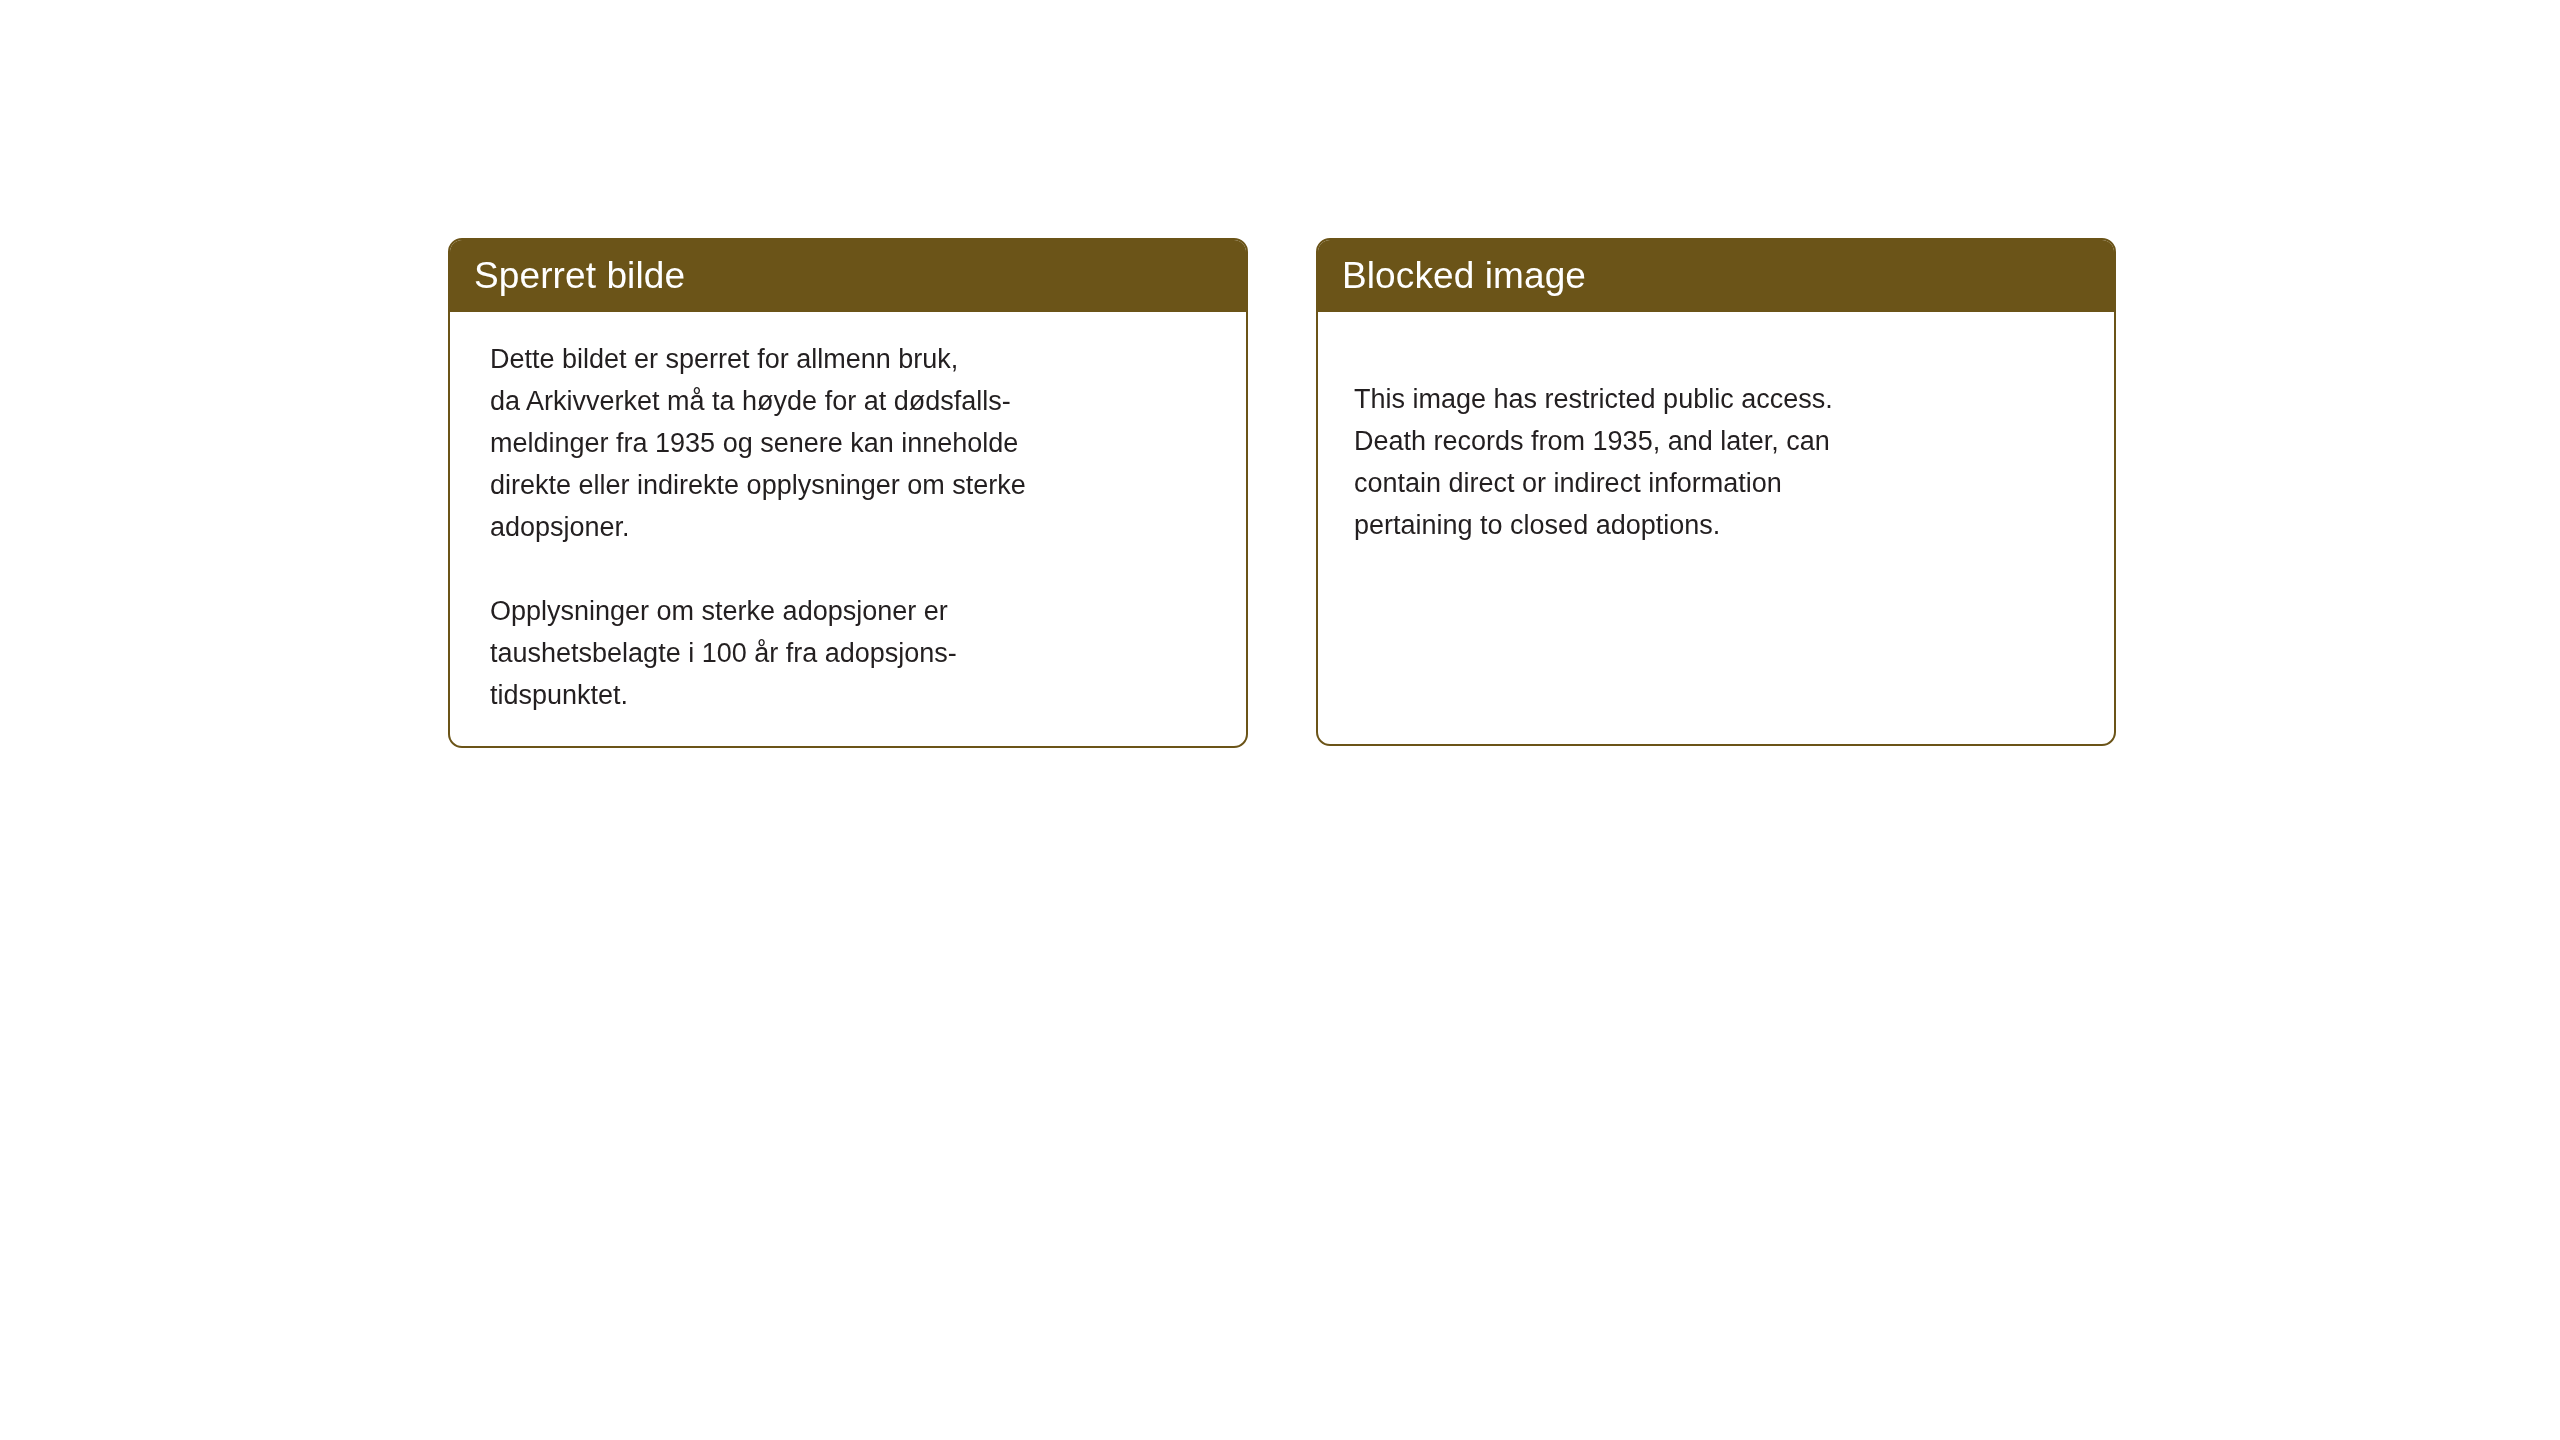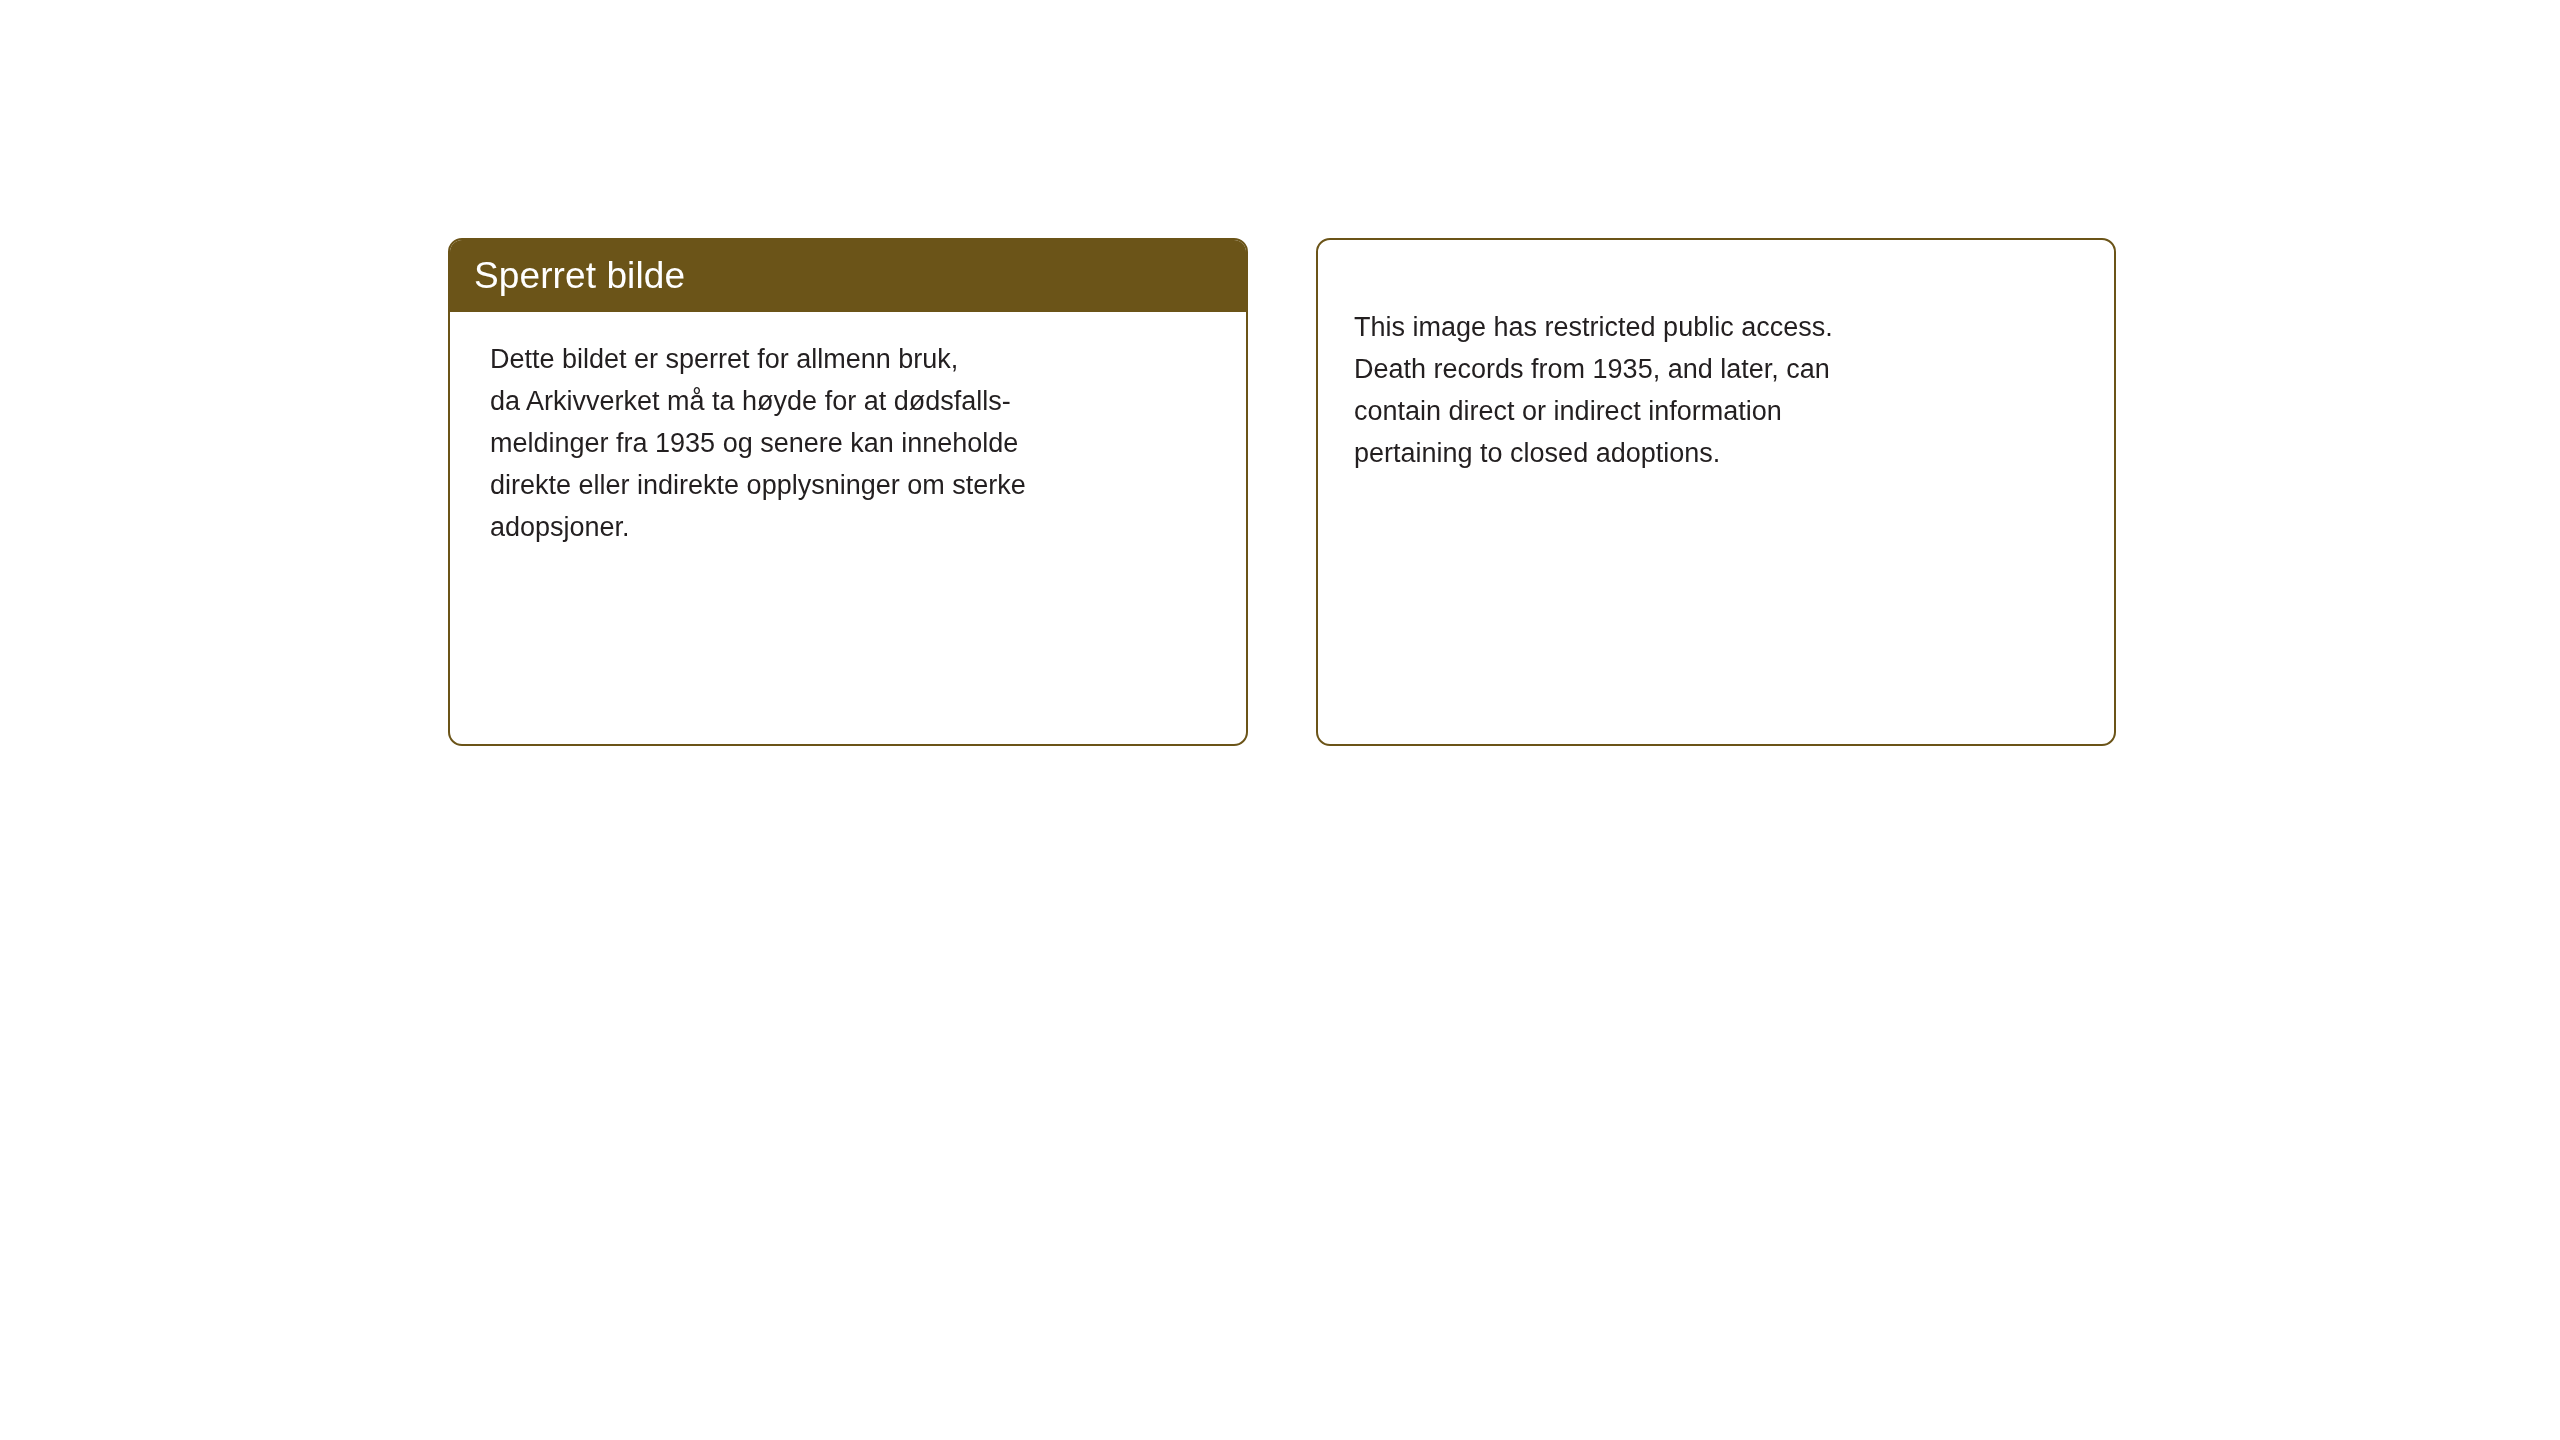--- a/index.html
+++ b/index.html
@@ -80,24 +80,28 @@
   <div class="panels">
 
     <section class="panel no">
       <div class="panel-header">Sperret bilde</div>
       <div class="panel-body">
         <p>Dette bildet er sperret for allmenn bruk,
 da Arkivverket må ta høyde for at dødsfalls-
 meldinger fra 1935 og senere kan inneholde
 direkte eller indirekte opplysninger om sterke
 adopsjoner.</p>
+        <p>Opplysninger om sterke adopsjoner er
+taushetsbelagte i 100 år fra adopsjons-
+tidspunktet.</p>
       </div>
     </section>
 
     <section class="panel en">
+      <div class="panel-header">Blocked image</div>
       <div class="panel-body">
         <p>This image has restricted public access.
 Death records from 1935, and later, can
 contain direct or indirect information
 pertaining to closed adoptions.</p>
       </div>
     </section>
 
   </div>
 </div>

